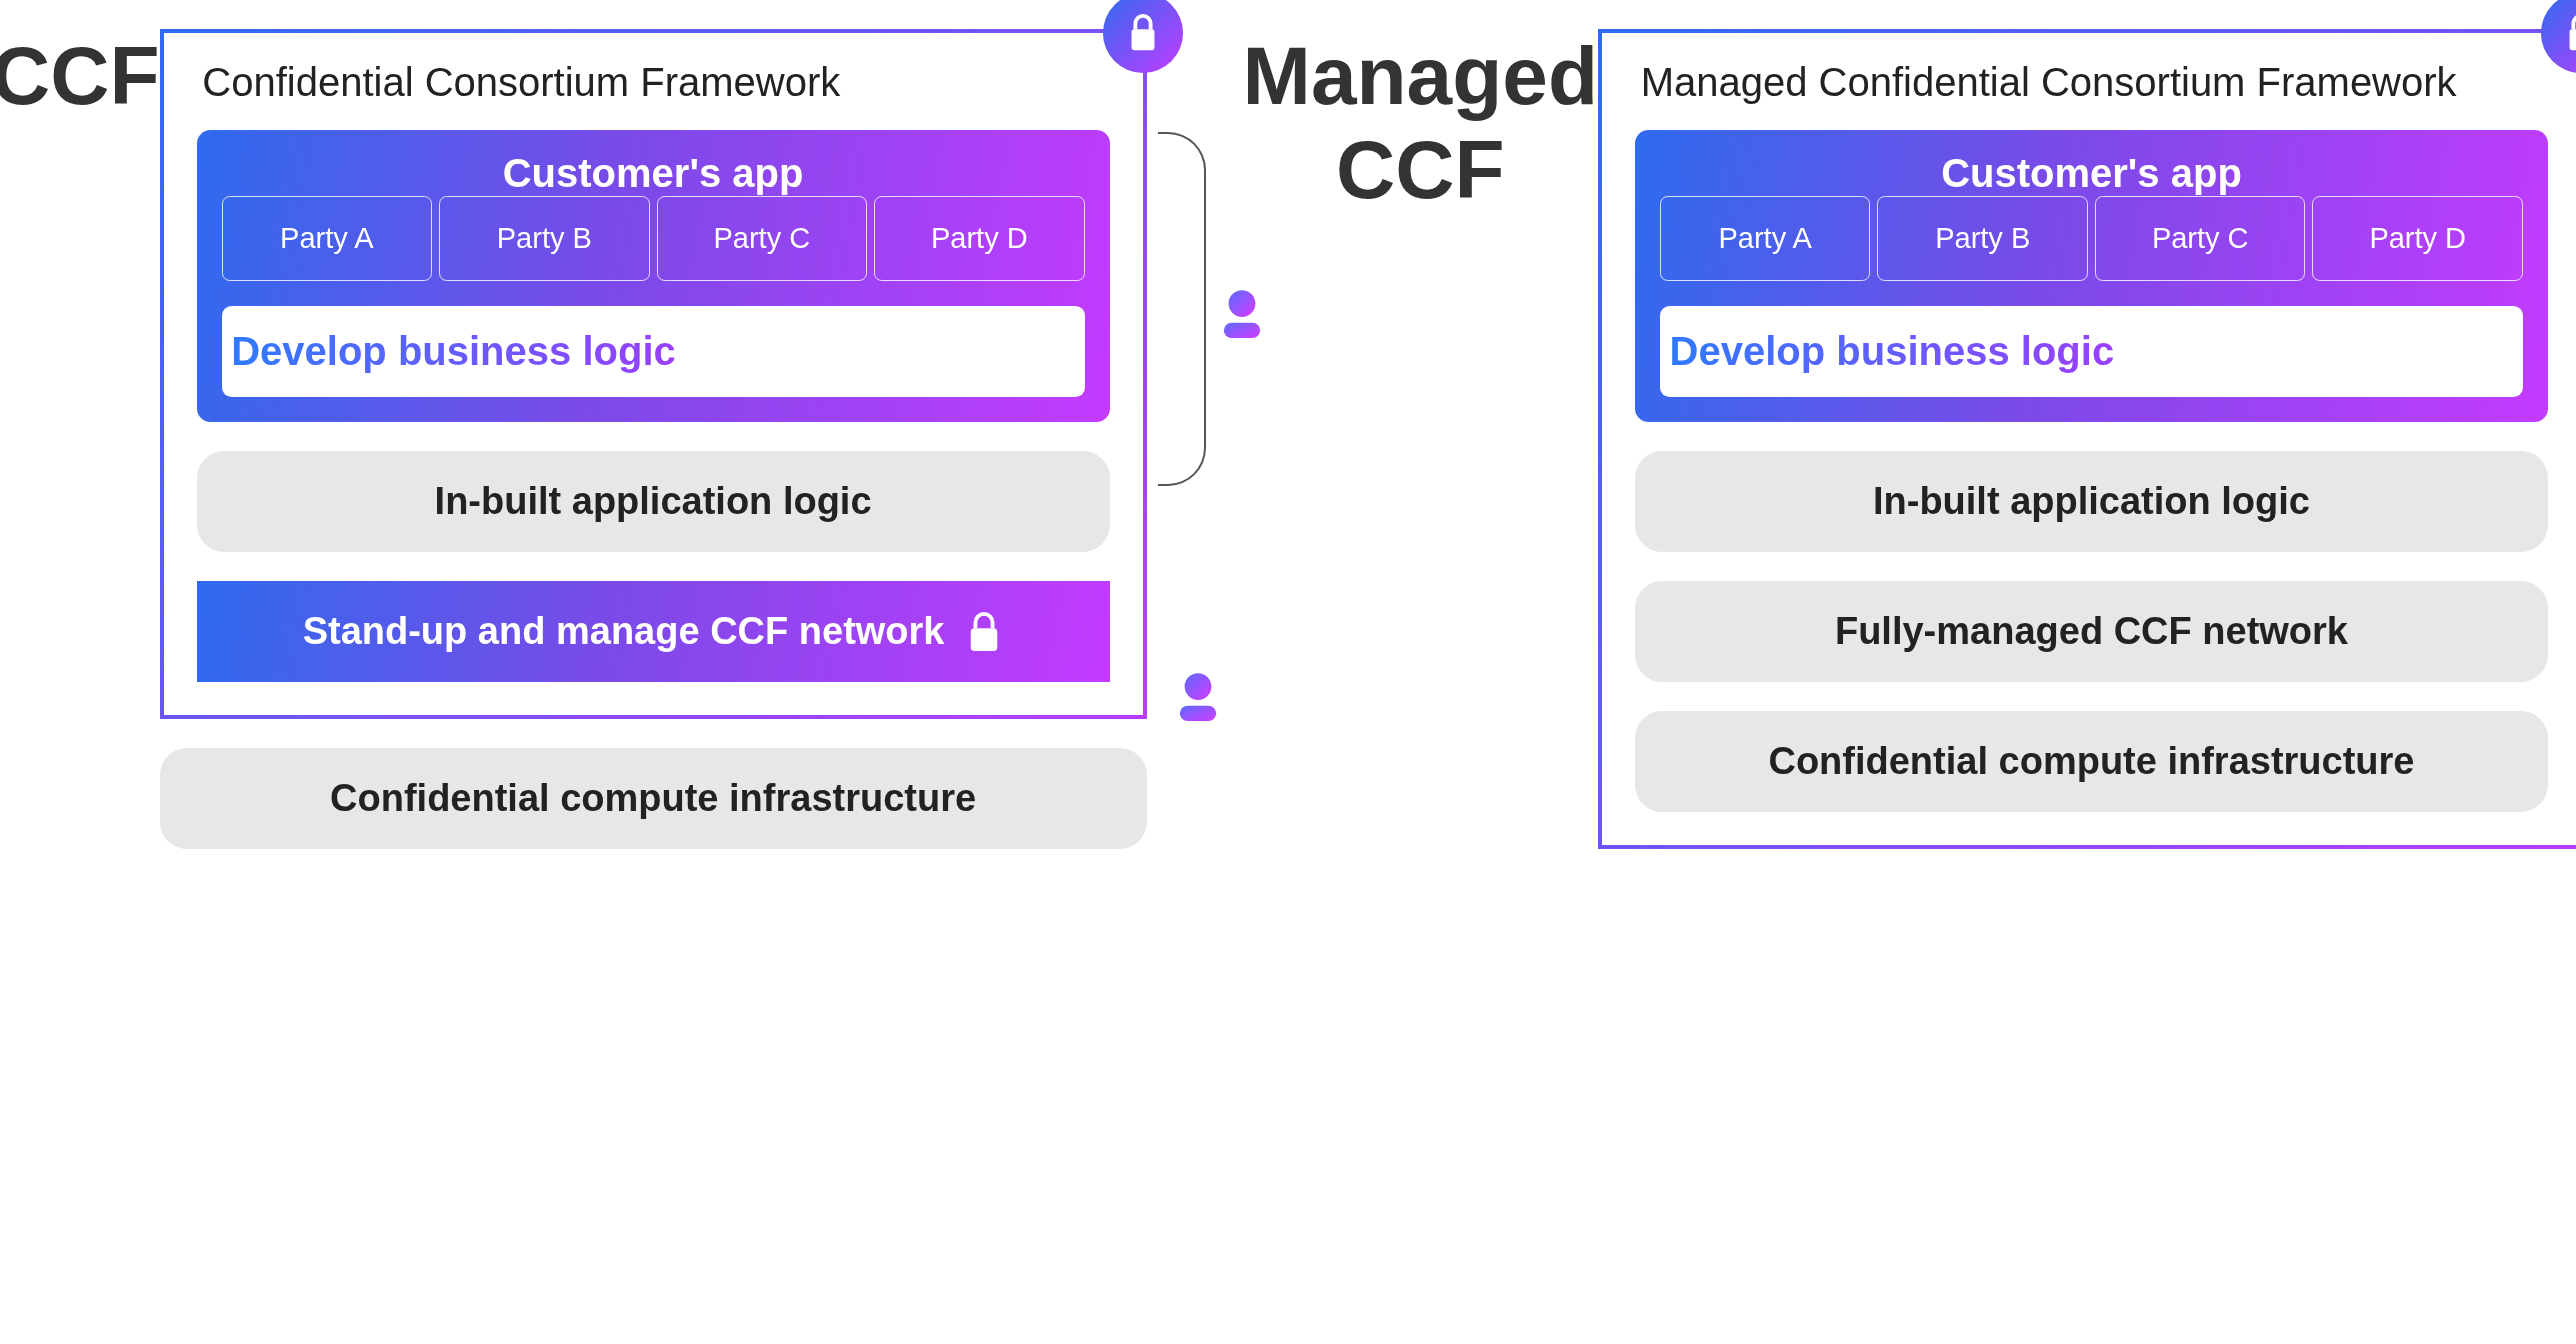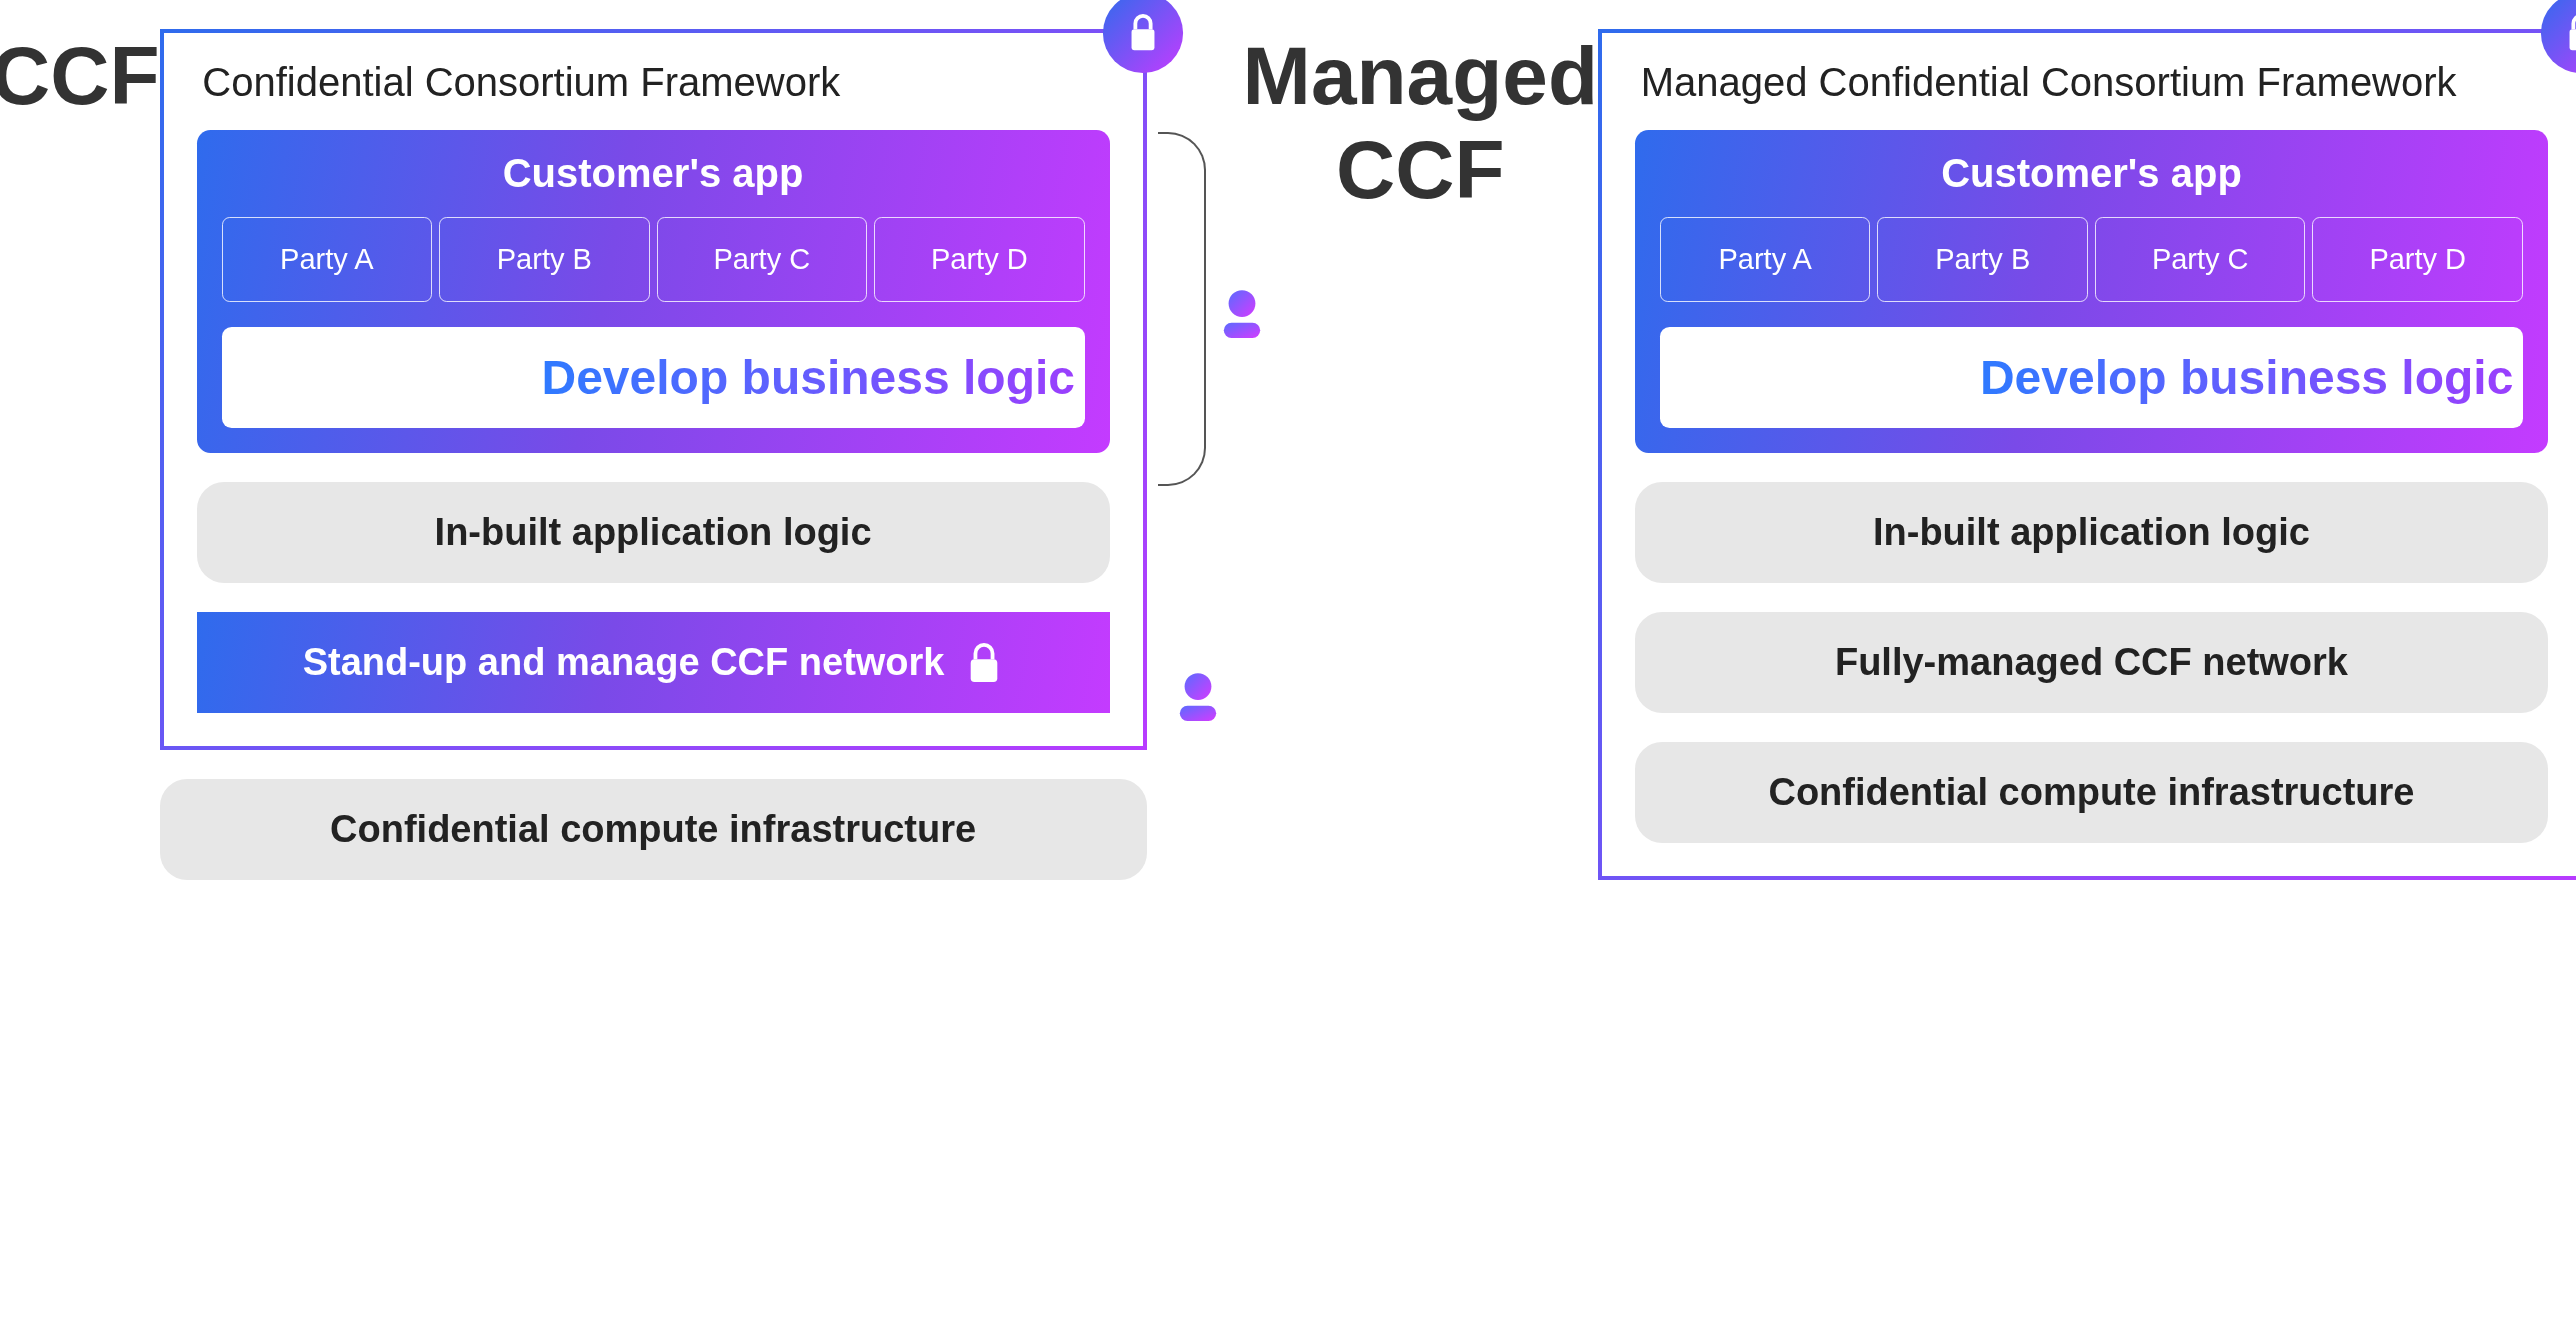--- a/index.html
+++ b/index.html
@@ -58,43 +58,42 @@
   .app-box {
     background: linear-gradient(100deg, #2f6bed 0%, #7a4ae8 45%, #c43bff 100%);
     border-radius: 13.4px;
     padding: 21px 25px 25px 25px;
     color: #fff;
   }
   .app-title {
     font-size: 40px;
     font-weight: 600;
     text-align: center;
-    margin-bottom: 21px;
   }
   .party-row {
     display: flex;
     gap: 7px;
     margin-bottom: 25px;
   }
   .party {
     flex: 1;
     border: 1.9px solid rgba(255,255,255,0.8);
     border-radius: 7.7px;
     text-align: center;
     padding: 25px 7.7px;
     font-size: 29px;
     font-weight: 400;
     color: #fff;
   }
   .dev-logic {
     background: #fff;
     border-radius: 9.6px;
-    text-align: right;
+    text-align: left;
     padding: 23px 9.6px;
-    font-size: 48px;
+    font-size: 40px;
     font-weight: 600;
   }
   .dev-logic span {
     background: linear-gradient(90deg, #2f7aff, #9a3ffd);
     -webkit-background-clip: text;
     background-clip: text;
     color: transparent;
   }
   .gray-box {
     background: #e7e7e7;

